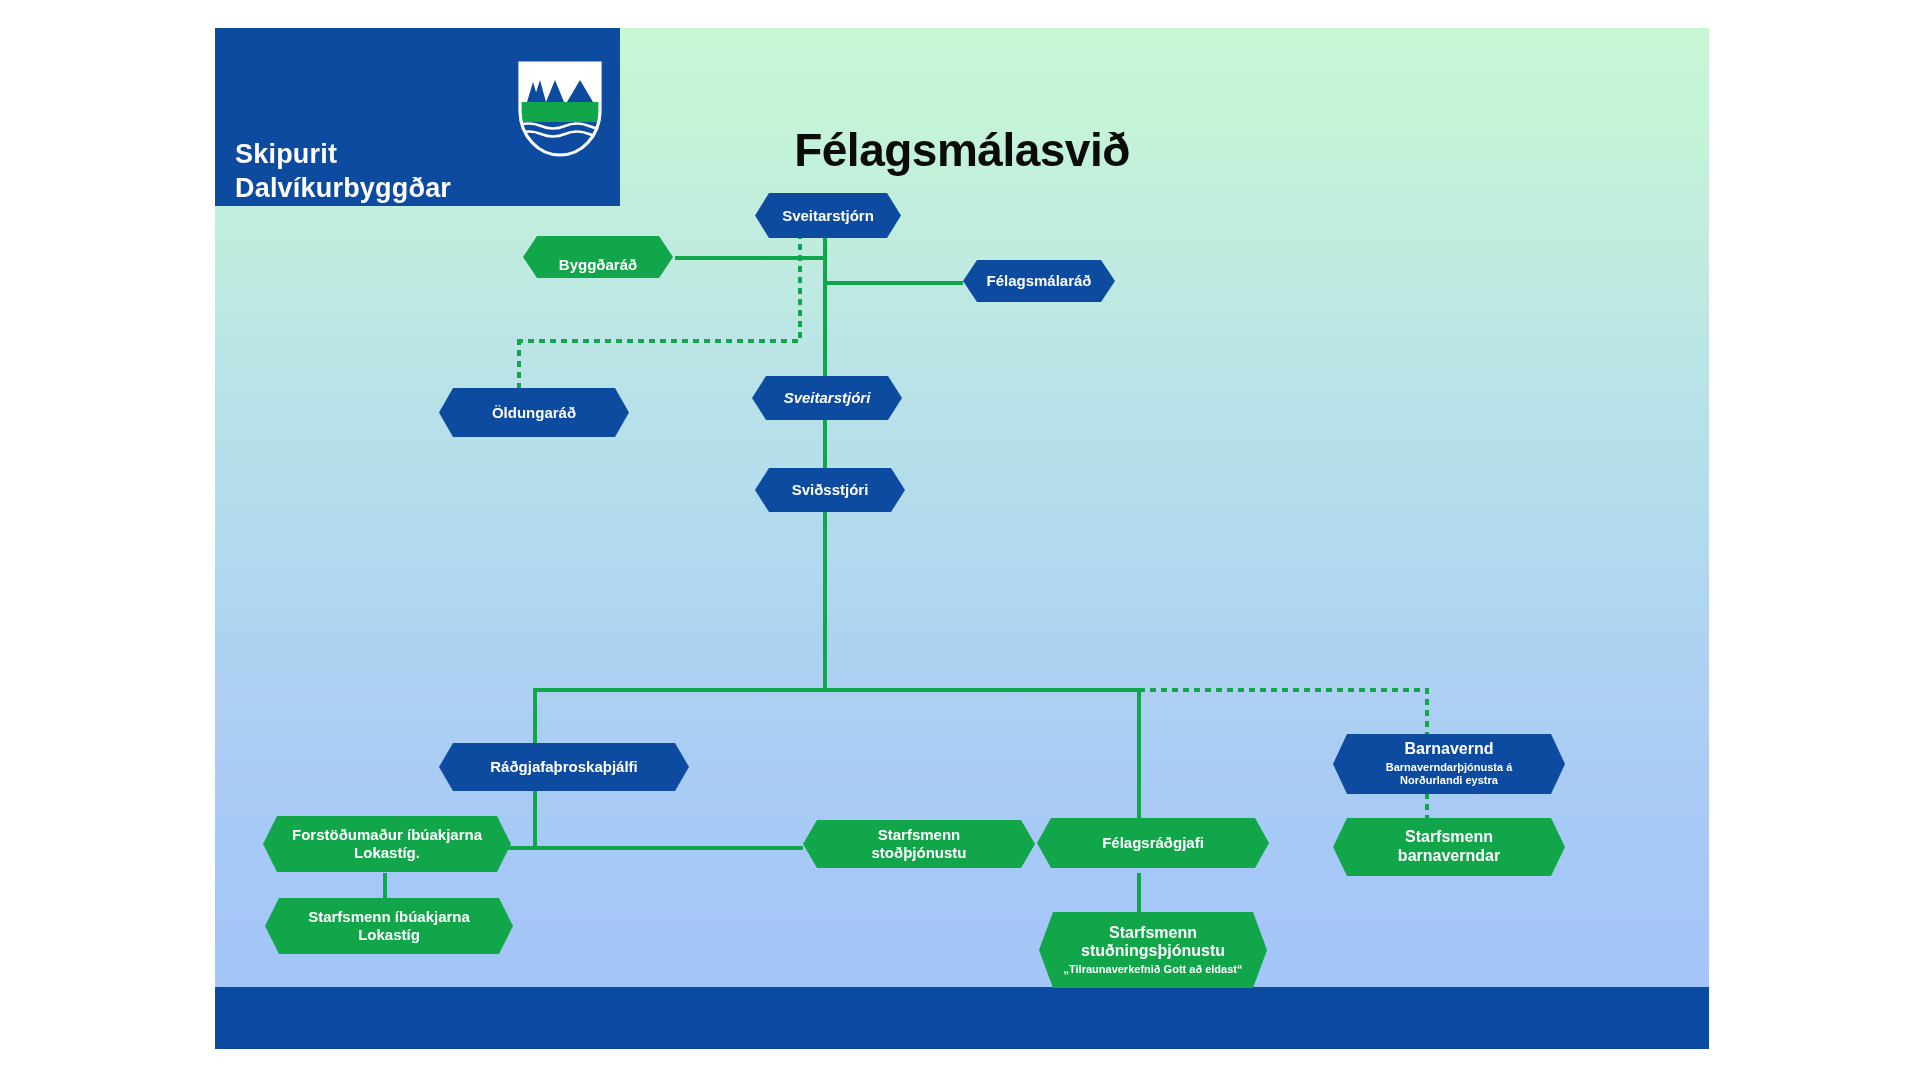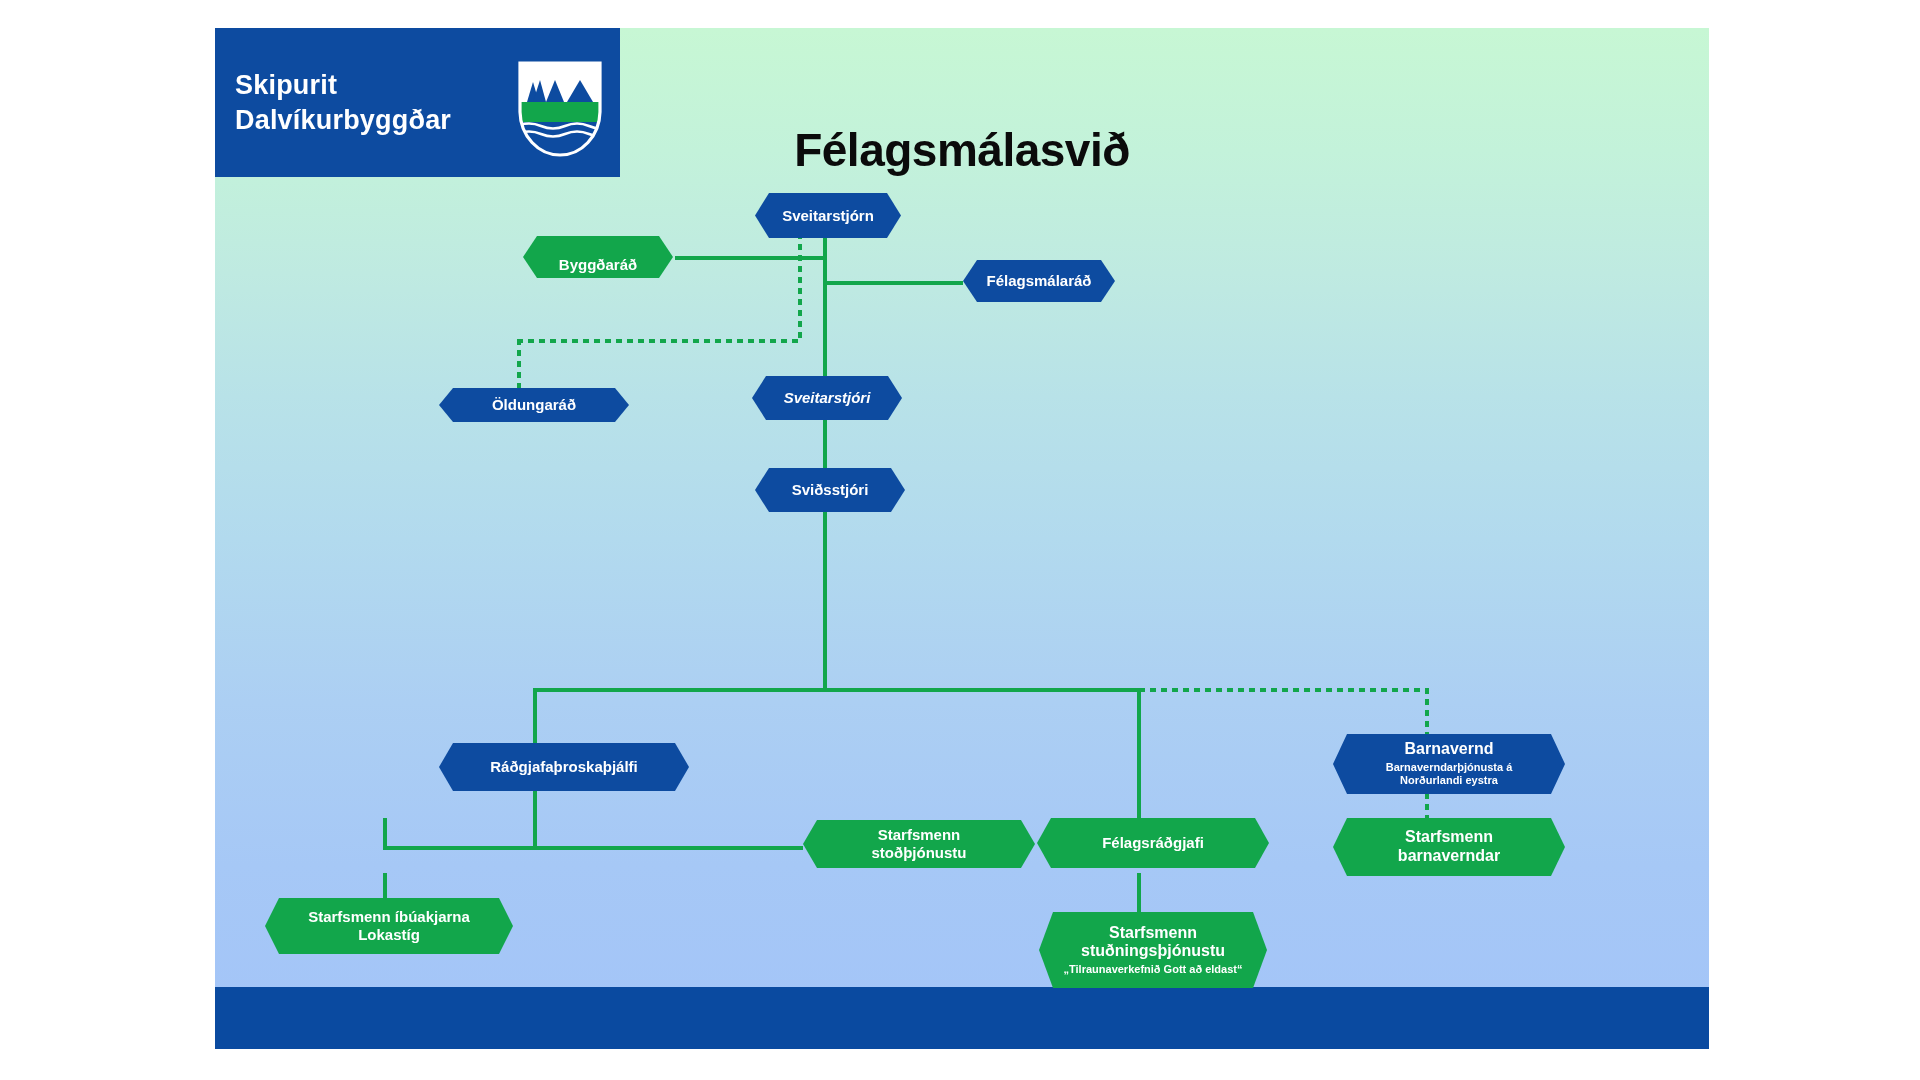--- a/index.html
+++ b/index.html
@@ -46,24 +46,24 @@
     height: 62px;
     background: #0a4aa0;
   }
 
   
   #logo-block {
     position: absolute;
     left: 0px;
     top: 0px;
     width: 405px;
-    height: 149px;
+    height: 178px;
     background: #0d4ba0;
     display: flex;
-    align-items: center;
+    align-items: flex-end;
     padding-left: 20px;
     box-sizing: border-box;
   }
   #logo-text {
     color: #ffffff;
     font-size: 27px;
     font-weight: bold;
     line-height: 1.28;
     letter-spacing: 0.2px;
     width: 250px;
@@ -220,41 +220,44 @@
     </div>
 
     <div class="node green" style="left:308px; top:208px; width:150px; height:42px; font-size:15px;justify-content:flex-end;">
       <span class="title">Byggðaráð</span>
     </div>
 
     <div class="node blue" style="left:748px; top:232px; width:152px; height:42px; font-size:15px;">
       <span class="title">Félagsmálaráð</span>
     </div>
 
-    <div class="node blue" style="left:224px; top:360px; width:190px; height:34px; font-size:15px;">
+    <div class="node blue" style="left:224px; top:360px; width:190px; height:49px; font-size:15px;">
       <span class="title">Öldungaráð</span>
     </div>
 
     <div class="node blue" style="left:537px; top:348px; width:150px; height:44px; font-size:15px;font-style:italic;">
       <span class="title">Sveitarstjóri</span>
     </div>
 
     <div class="node blue" style="left:540px; top:440px; width:150px; height:44px; font-size:15px;">
       <span class="title">Sviðsstjóri</span>
     </div>
 
     <div class="node blue" style="left:224px; top:715px; width:250px; height:48px; font-size:15px;">
       <span class="title">Ráðgjafaþroskaþjálfi</span>
     </div>
 
     <div class="node blue" style="left:1118px; top:706px; width:232px; height:60px; font-size:16px; padding:3px 22px;">
       <span class="title">Barnavernd</span>
       <span class="sub">Barnaverndarþjónusta á Norðurlandi eystra</span>
     </div>
 
+    <div class="node green" style="left:48px; top:788px; width:248px; height:56px; font-size:15px;">
+      <span class="title">Forstöðumaður íbúakjarna Lokastíg.</span>
+    </div>
 
     <div class="node green" style="left:588px; top:792px; width:232px; height:48px; font-size:15px;">
       <span class="title">Starfsmenn stoðþjónustu</span>
     </div>
 
     <div class="node green" style="left:822px; top:790px; width:232px; height:50px; font-size:15px;">
       <span class="title">Félagsráðgjafi</span>
     </div>
 
     <div class="node green" style="left:1118px; top:790px; width:232px; height:58px; font-size:16px;">

